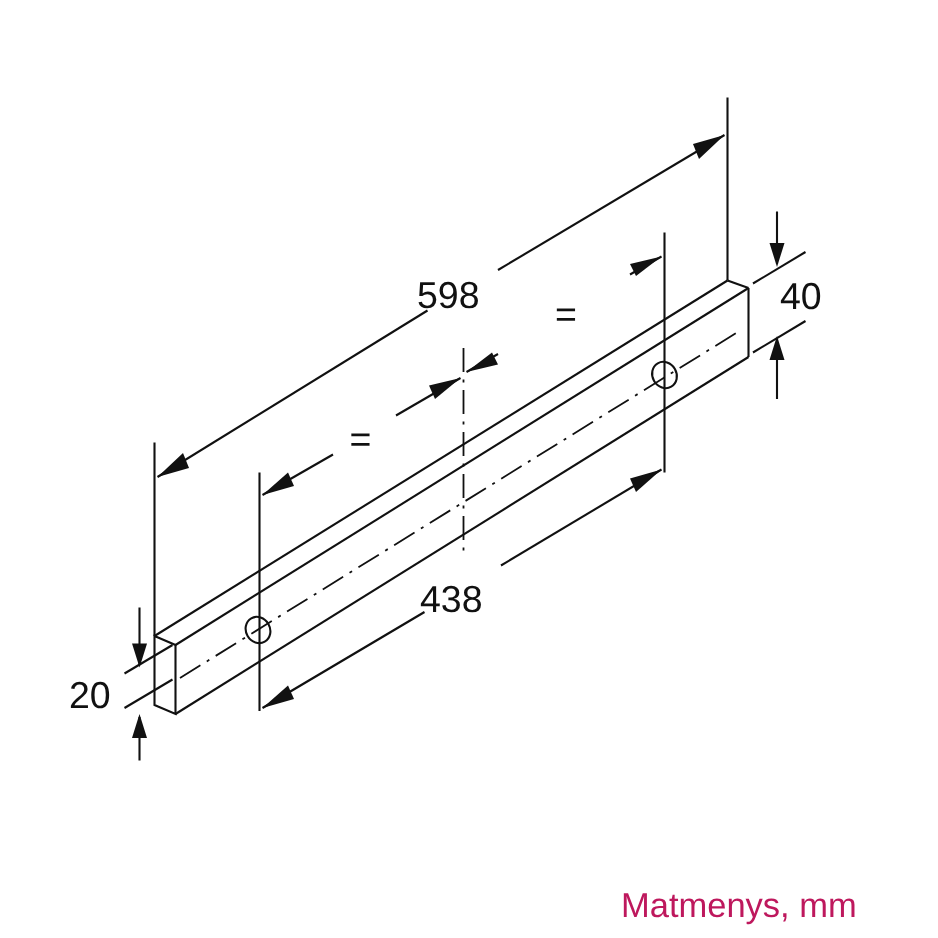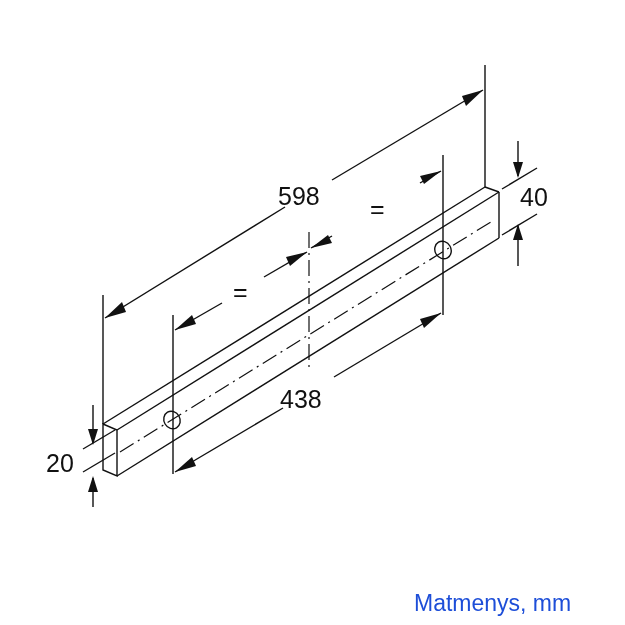--- a/index.html
+++ b/index.html
@@ -2,21 +2,21 @@
 <html><head>
 <meta charset="utf-8">
 <style>
   html, body { margin:0; padding:0; background:#ffffff; }
   body { width:625px; height:625px; position:relative; overflow:hidden; font-family:"Liberation Sans", sans-serif; }
   svg { position:absolute; left:0; top:0; }
   .ln { stroke:#111; stroke-width:1.4; fill:none; }
   .cl { stroke:#111; stroke-width:1.2; fill:none; stroke-dasharray:16 5 2 5; }
   .arr { fill:#111; }
   .dim { font-family:"Liberation Sans", sans-serif; font-size:25px; fill:#111; }
-  .cap { position:absolute; left:414px; top:590px; font-size:23px; color:#1d4ed8; }
+  .cap { position:absolute; left:414px; top:590px; font-size:23px; color:#be185d; }
 </style>
 </head>
 <body>
 
 <svg width="625" height="625" viewBox="0 0 625 625">
 
   <g>
 
     <polygon class="ln" points="103,424 117,430 117,476 103,470"></polygon>
 

